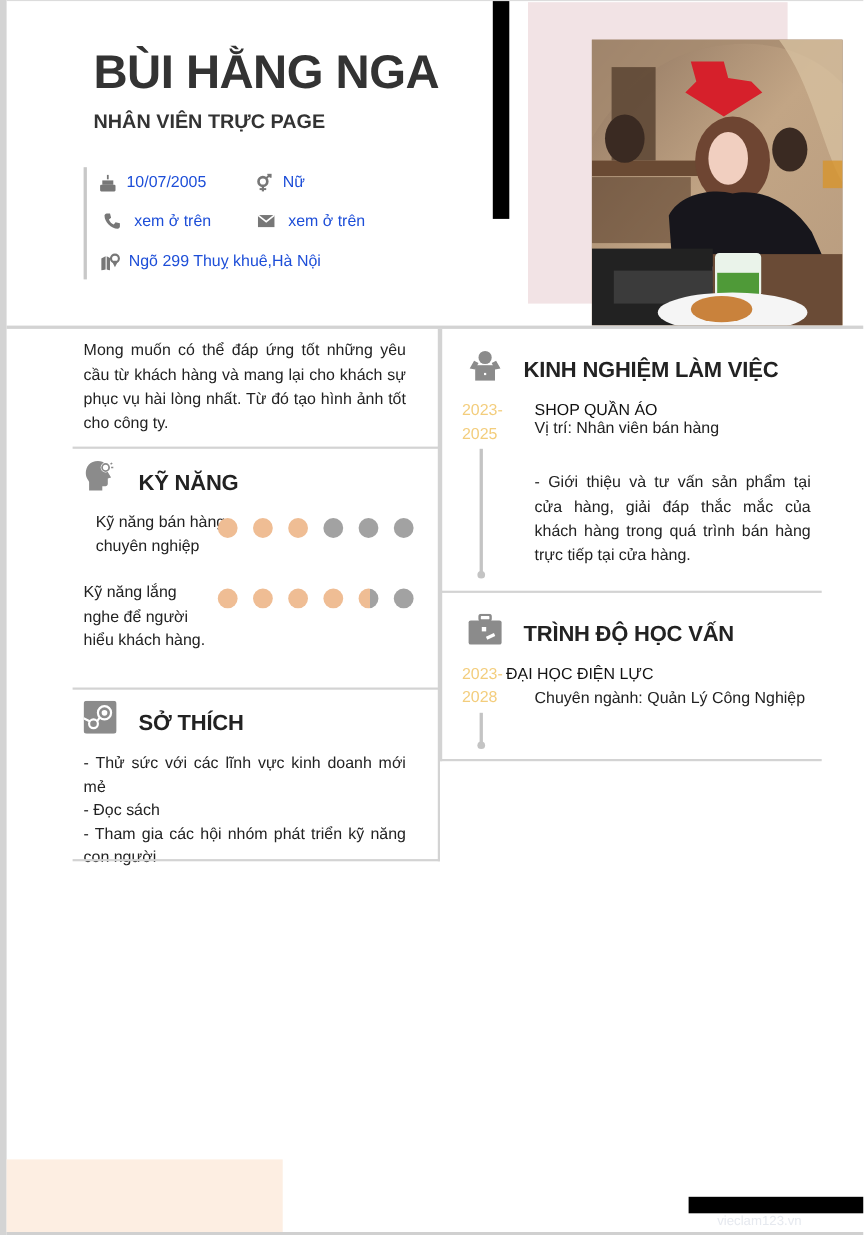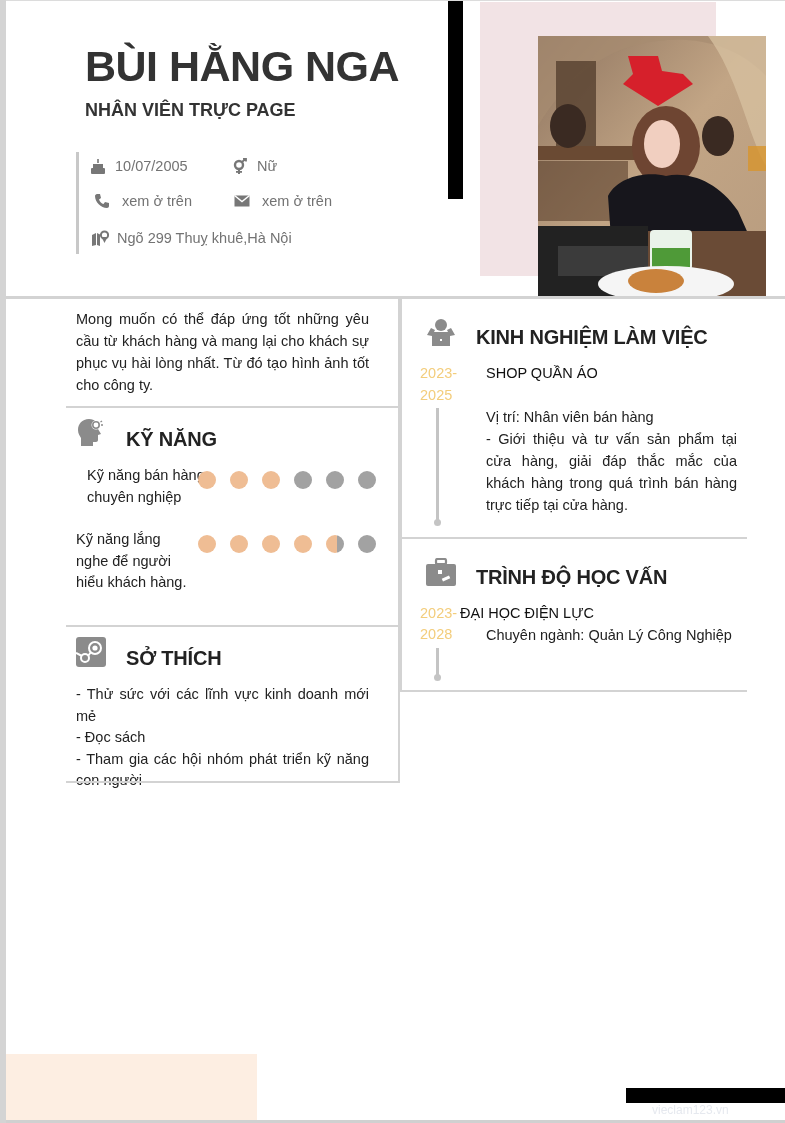--- a/index.html
+++ b/index.html
@@ -8,21 +8,21 @@
 
   .page-edge-left { position: absolute; left: 0; top: 0; width: 6px; height: 1123px; background: #d4d4d4; }
   .page-edge-top { position: absolute; left: 6px; top: 0; width: 779px; height: 1px; background: #dcdcdc; }
   .page-edge-bottom { position: absolute; left: 6px; top: 1120px; width: 779px; height: 3px; background: #d0d0d0; }
 
   
   .name { position: absolute; left: 85px; top: 42px; font-size: 43px; font-weight: bold; color: #333; letter-spacing: -0.5px; white-space: nowrap; }
   .job-title { position: absolute; left: 85px; top: 100px; font-size: 18px; font-weight: bold; color: #333; white-space: nowrap; }
 
   .info-box { position: absolute; left: 76px; top: 152px; width: 300px; height: 102px; border-left: 3px solid #c8c8c8; }
-  .info-item { position: absolute; display: flex; align-items: center; font-size: 14.5px; color: #737373; white-space: nowrap; }
+  .info-item { position: absolute; display: flex; align-items: center; font-size: 14.5px; color: #1d4ed8; white-space: nowrap; }
   .info-item .ic { width: 18px; height: 18px; display: inline-flex; align-items: center; justify-content: center; margin-right: 8px; }
   .info-item svg { display: block; }
 
   .black-bar-vertical { position: absolute; left: 448px; top: 1px; width: 15px; height: 198px; background: #000; }
   .pink-block { position: absolute; left: 480px; top: 2px; width: 236px; height: 274px; background: #f2e3e5; }
 
   .photo { position: absolute; left: 538px; top: 36px; width: 228px; height: 260px; overflow: hidden; background: #a58a70; }
 
   .divider-main { position: absolute; left: 6px; top: 296px; width: 779px; height: 3px; background: #d3d3d3; }
 
@@ -219,21 +219,21 @@
     </svg>
 </div>
 <div class="section-title" style="left:476px; top:326px;">KINH NGHIỆM LÀM VIỆC</div>
 
 <div class="year" style="left:420px; top:363px;">2023-</div>
 <div class="year" style="left:420px; top:385px;">2025</div>
 <div class="tl-line" style="left:436px; top:408px; height:114px;"></div>
 <div class="tl-dot" style="left:434px; top:519px;"></div>
 
 <div class="entry-title" style="left:486px; top:365px;">SHOP QUẦN ÁO</div>
-<div class="entry-text" style="left:486px; top:406px; width:251px;">Vị trí: Nhân viên bán hàng</div>
+<div class="entry-text" style="left:486px; top:379px; width:251px;">Vị trí: Nhân viên bán hàng</div>
 <div class="entry-text" style="left:486px; top:428px; width:251px; text-align:justify;">- Giới thiệu và tư vấn sản phẩm tại cửa hàng, giải đáp thắc mắc của khách hàng trong quá trình bán hàng trực tiếp tại cửa hàng.</div>
 
 <div class="right-hline" style="top:537px; width:347px;"></div>
 <div class="left-col-border" style="left:400px; top:299px; height:393px; width:2px;"></div>
 
 <div class="section-icon" style="left:425px; top:558px;">
   <svg width="32" height="30" viewBox="0 0 32 30">
       <rect x="11" y="1" width="10" height="5" rx="1.5" fill="none" stroke="#8b8b8b" stroke-width="2.2"></rect>
       <rect x="1" y="6" width="30" height="22" rx="2" fill="#8b8b8b"></rect>
       <rect x="13" y="12" width="4" height="4" fill="#fff"></rect>

